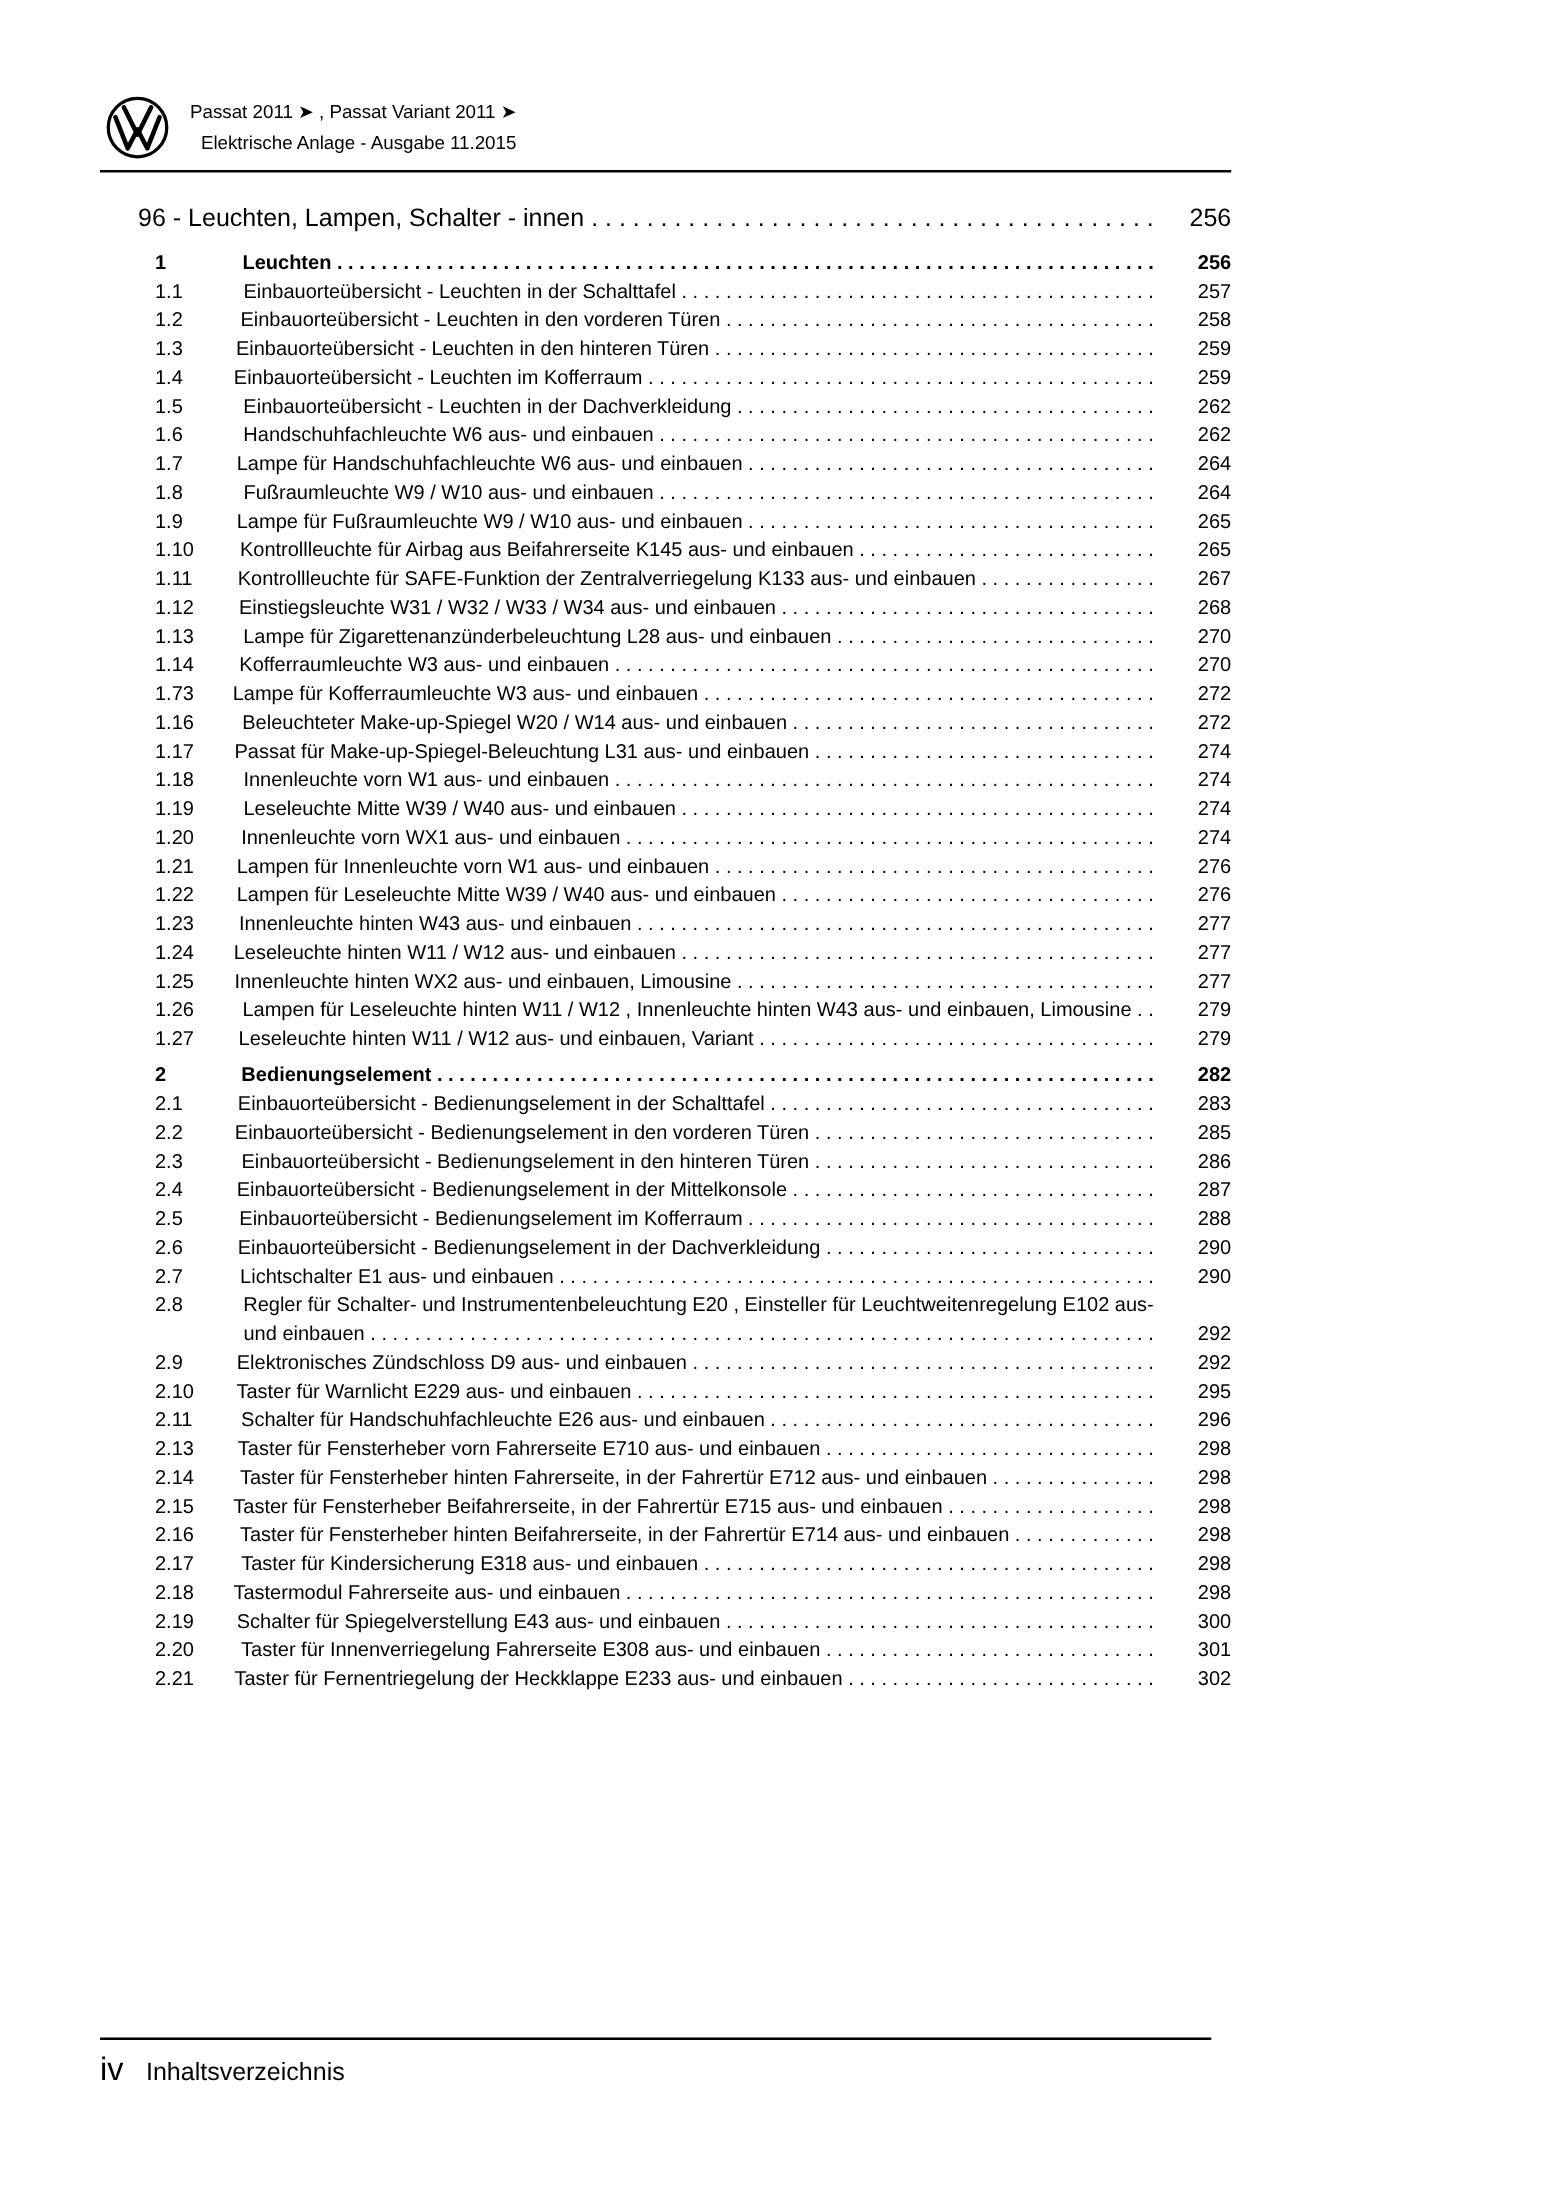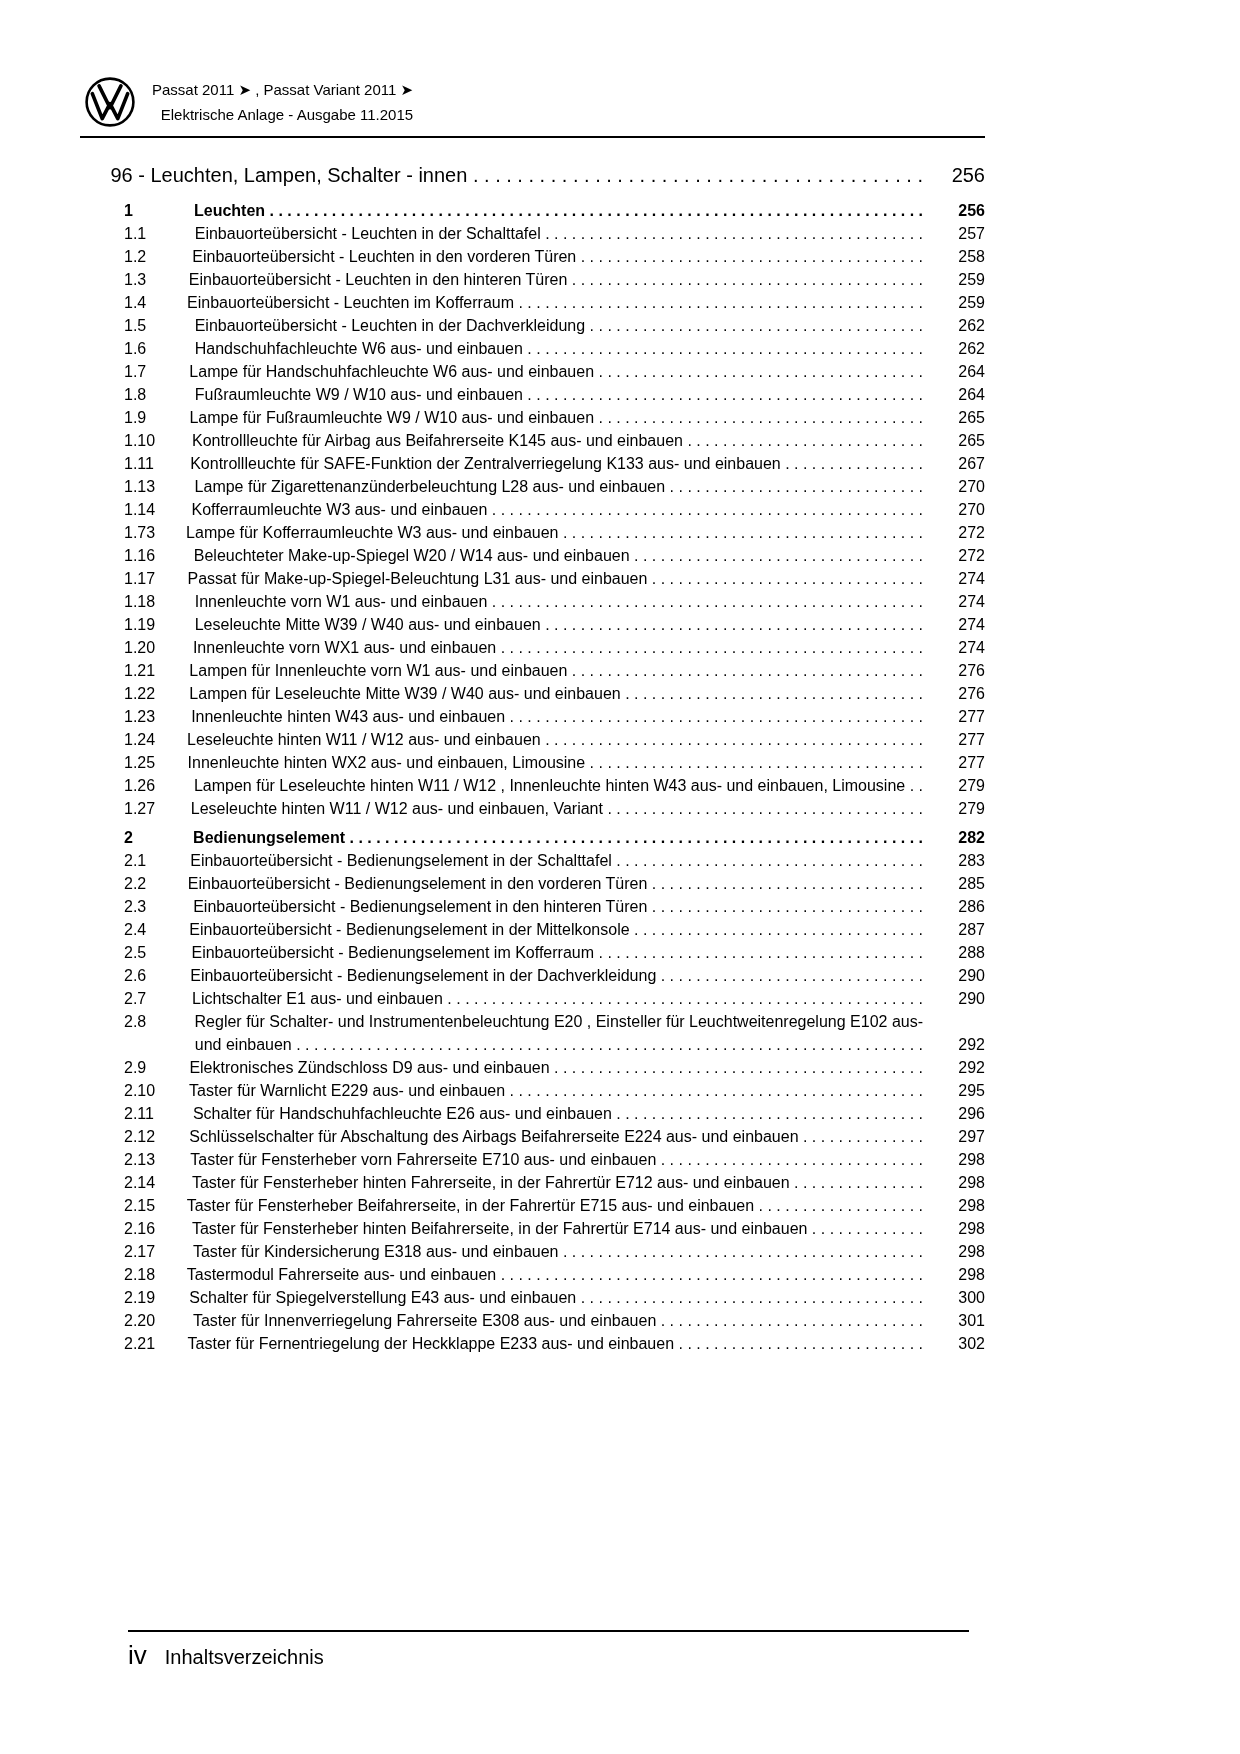--- a/index.html
+++ b/index.html
@@ -32,21 +32,21 @@
     position:relative; padding-left:106px; padding-right:62px;
     font-size:16px; line-height:23px;
   }
   .toc-row .num { position:absolute; left:44px; top:0; }
   .toc-row .page-num { position:absolute; right:0; bottom:0; }
   .toc-row.bold { font-weight:bold; margin-top:6px; }
 
   .leader { white-space:normal; }
 
   
-  .doc-footer { position:absolute; left:0; right:16px; top:1630px;margin-left:48px; }
+  .doc-footer { position:absolute; left:0; right:16px; top:1630px; }
   .doc-footer .rule { margin-top:0; }
   .footer-line { display:flex; align-items:baseline; gap:18px; margin-top:8px; }
   .footer-roman { font-size:26px; line-height:30px; }
   .footer-label { font-size:20px; }
 </style>
 </head>
 <body>
 
 <div class="content">
 
@@ -85,20 +85,21 @@
   <div class="toc-row leader-row"><span class="num">1.7</span><span class="title">Lampe für Handschuhfachleuchte W6 aus- und einbauen</span><span class="leader"> . . . . . . . . . . . . . . . . . . . . . . . . . . . . . . . . . . . . . </span><span class="page-num">264</span></div>
 
   <div class="toc-row leader-row"><span class="num">1.8</span><span class="title">Fußraumleuchte W9 / W10 aus- und einbauen</span><span class="leader"> . . . . . . . . . . . . . . . . . . . . . . . . . . . . . . . . . . . . . . . . . . . . . </span><span class="page-num">264</span></div>
 
   <div class="toc-row leader-row"><span class="num">1.9</span><span class="title">Lampe für Fußraumleuchte W9 / W10 aus- und einbauen</span><span class="leader"> . . . . . . . . . . . . . . . . . . . . . . . . . . . . . . . . . . . . . </span><span class="page-num">265</span></div>
 
   <div class="toc-row leader-row"><span class="num">1.10</span><span class="title">Kontrollleuchte für Airbag aus Beifahrerseite K145 aus- und einbauen</span><span class="leader"> . . . . . . . . . . . . . . . . . . . . . . . . . . . </span><span class="page-num">265</span></div>
 
   <div class="toc-row leader-row"><span class="num">1.11</span><span class="title">Kontrollleuchte für SAFE-Funktion der Zentralverriegelung K133 aus- und einbauen</span><span class="leader"> . . . . . . . . . . . . . . . . </span><span class="page-num">267</span></div>
 
+  <div class="toc-row leader-row"><span class="num">1.12</span><span class="title">Einstiegsleuchte W31 / W32 / W33 / W34 aus- und einbauen</span><span class="leader"> . . . . . . . . . . . . . . . . . . . . . . . . . . . . . . . . . . </span><span class="page-num">268</span></div>
 
   <div class="toc-row leader-row"><span class="num">1.13</span><span class="title">Lampe für Zigarettenanzünderbeleuchtung L28 aus- und einbauen</span><span class="leader"> . . . . . . . . . . . . . . . . . . . . . . . . . . . . . </span><span class="page-num">270</span></div>
 
   <div class="toc-row leader-row"><span class="num">1.14</span><span class="title">Kofferraumleuchte W3 aus- und einbauen</span><span class="leader"> . . . . . . . . . . . . . . . . . . . . . . . . . . . . . . . . . . . . . . . . . . . . . . . . . </span><span class="page-num">270</span></div>
 
   <div class="toc-row leader-row"><span class="num">1.73</span><span class="title">Lampe für Kofferraumleuchte W3 aus- und einbauen</span><span class="leader"> . . . . . . . . . . . . . . . . . . . . . . . . . . . . . . . . . . . . . . . . . </span><span class="page-num">272</span></div>
 
   <div class="toc-row leader-row"><span class="num">1.16</span><span class="title">Beleuchteter Make-up-Spiegel W20 / W14 aus- und einbauen</span><span class="leader"> . . . . . . . . . . . . . . . . . . . . . . . . . . . . . . . . . </span><span class="page-num">272</span></div>
 
   <div class="toc-row leader-row"><span class="num">1.17</span><span class="title">Passat für Make-up-Spiegel-Beleuchtung L31 aus- und einbauen</span><span class="leader"> . . . . . . . . . . . . . . . . . . . . . . . . . . . . . . . </span><span class="page-num">274</span></div>
@@ -141,21 +142,20 @@
   <div class="toc-row leader-row"><span class="num">2.7</span><span class="title">Lichtschalter E1 aus- und einbauen</span><span class="leader"> . . . . . . . . . . . . . . . . . . . . . . . . . . . . . . . . . . . . . . . . . . . . . . . . . . . . . . </span><span class="page-num">290</span></div>
 
   <div class="toc-row leader-row"><span class="num">2.8</span><span class="title">Regler für Schalter- und Instrumentenbeleuchtung E20 , Einsteller für Leuchtweitenregelung E102 aus- und einbauen</span><span class="leader"> . . . . . . . . . . . . . . . . . . . . . . . . . . . . . . . . . . . . . . . . . . . . . . . . . . . . . . . . . . . . . . . . . . . . . . . </span><span class="page-num">292</span></div>
 
   <div class="toc-row leader-row"><span class="num">2.9</span><span class="title">Elektronisches Zündschloss D9 aus- und einbauen</span><span class="leader"> . . . . . . . . . . . . . . . . . . . . . . . . . . . . . . . . . . . . . . . . . . </span><span class="page-num">292</span></div>
 
   <div class="toc-row leader-row"><span class="num">2.10</span><span class="title">Taster für Warnlicht E229 aus- und einbauen</span><span class="leader"> . . . . . . . . . . . . . . . . . . . . . . . . . . . . . . . . . . . . . . . . . . . . . . . </span><span class="page-num">295</span></div>
 
   <div class="toc-row leader-row"><span class="num">2.11</span><span class="title">Schalter für Handschuhfachleuchte E26 aus- und einbauen</span><span class="leader"> . . . . . . . . . . . . . . . . . . . . . . . . . . . . . . . . . . . </span><span class="page-num">296</span></div>
 
-  <div class="toc-row leader-row"><span class="num">2.12</span><span class="title">Schlüsselschalter für Abschaltung des Airbags Beifahrerseite E224 aus- und einbauen</span><span class="leader"> . . . . . . . . . . . . . . </span><span class="page-num">297</span></div>
 
   <div class="toc-row leader-row"><span class="num">2.13</span><span class="title">Taster für Fensterheber vorn Fahrerseite E710 aus- und einbauen</span><span class="leader"> . . . . . . . . . . . . . . . . . . . . . . . . . . . . . . </span><span class="page-num">298</span></div>
 
   <div class="toc-row leader-row"><span class="num">2.14</span><span class="title">Taster für Fensterheber hinten Fahrerseite, in der Fahrertür E712 aus- und einbauen</span><span class="leader"> . . . . . . . . . . . . . . . </span><span class="page-num">298</span></div>
 
   <div class="toc-row leader-row"><span class="num">2.15</span><span class="title">Taster für Fensterheber Beifahrerseite, in der Fahrertür E715 aus- und einbauen</span><span class="leader"> . . . . . . . . . . . . . . . . . . . </span><span class="page-num">298</span></div>
 
   <div class="toc-row leader-row"><span class="num">2.16</span><span class="title">Taster für Fensterheber hinten Beifahrerseite, in der Fahrertür E714 aus- und einbauen</span><span class="leader"> . . . . . . . . . . . . . </span><span class="page-num">298</span></div>
 
   <div class="toc-row leader-row"><span class="num">2.17</span><span class="title">Taster für Kindersicherung E318 aus- und einbauen</span><span class="leader"> . . . . . . . . . . . . . . . . . . . . . . . . . . . . . . . . . . . . . . . . . </span><span class="page-num">298</span></div>

